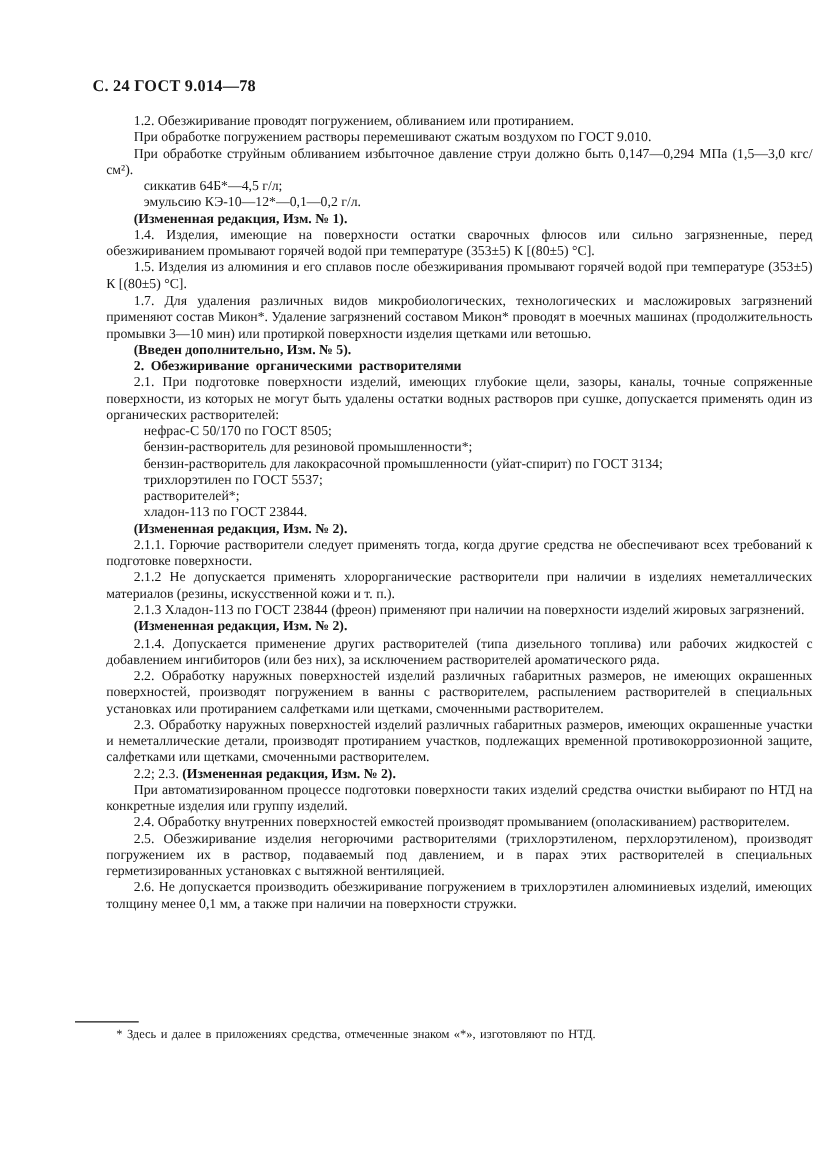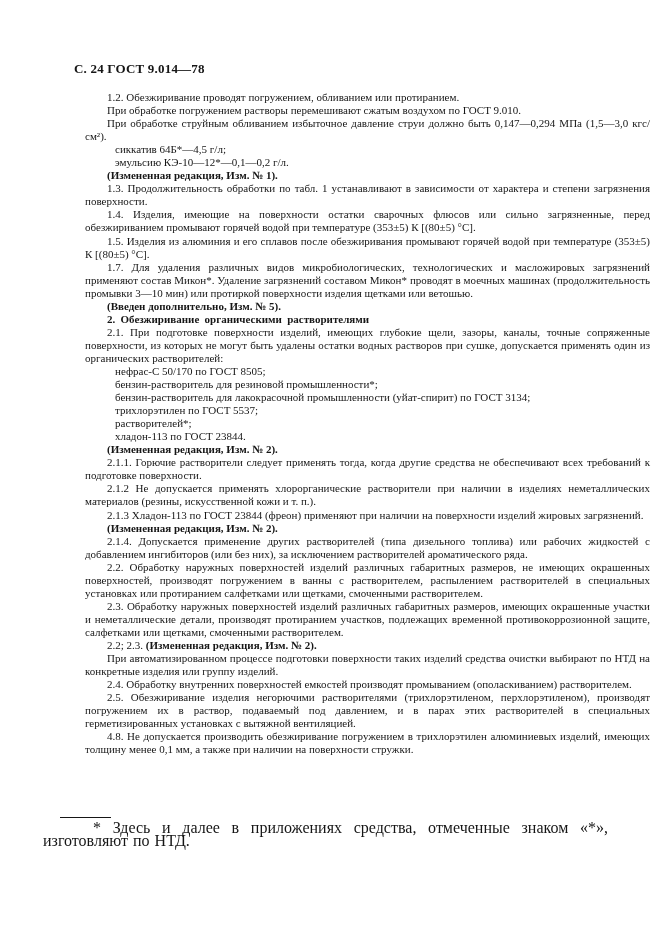--- a/index.html
+++ b/index.html
@@ -51,21 +51,21 @@
     text-align: left;
   }
   .para .bold {
     font-weight: bold;
   }
   .footnote {
     position: absolute;
     left: 43px;
     top: 817px;
     width: 565px;
-    font-size: 16px;
+    font-size: 10px;
     line-height: 13px;
   }
   .footnote-rule {
     margin-left: 17px;
     width: 51px;
     height: 0;
     border-top: 1px solid #161616;
   }
   .footnote-text {
     margin: 0;
@@ -81,21 +81,20 @@
 <div class="page">
   <div class="page-header">С. 24 ГОСТ 9.014—78</div>
 
   <div class="doc-body">
       <p class="para normal"><span>1.2. Обезжиривание проводят погружением, обливанием или протиранием.</span></p>
       <p class="para normal"><span>При обработке погружением растворы перемешивают сжатым воздухом по ГОСТ 9.010.</span></p>
       <p class="para normal"><span>При обработке струйным обливанием избыточное давление струи должно быть 0,147—0,294 МПа (1,5—3,0 кгс/см²).</span></p>
       <p class="para list"><span>сиккатив 64Б*—4,5 г/л;</span></p>
       <p class="para list"><span>эмульсию КЭ-10—12*—0,1—0,2 г/л.</span></p>
       <p class="para normal"><span class="bold">(Измененная редакция, Изм. № 1).</span></p>
-      <p class="para normal"><span>1.3. Продолжительность обработки по табл. 1 устанавливают в зависимости от характера и степени загрязнения поверхности.</span></p>
       <p class="para normal"><span>1.4. Изделия, имеющие на поверхности остатки сварочных флюсов или сильно загрязненные, перед обезжириванием промывают горячей водой при температуре (353±5) К [(80±5) °С].</span></p>
       <p class="para normal"><span>1.5. Изделия из алюминия и его сплавов после обезжиривания промывают горячей водой при температуре (353±5) К [(80±5) °С].</span></p>
       <p class="para normal"><span>1.7. Для удаления различных видов микробиологических, технологических и масложировых загрязнений применяют состав Микон*. Удаление загрязнений составом Микон* проводят в моечных машинах (продолжительность промывки 3—10 мин) или протиркой поверхности изделия щетками или ветошью.</span></p>
       <p class="para normal"><span class="bold">(Введен дополнительно, Изм. № 5).</span></p>
       <p class="para heading"><span class="bold">2. Обезжиривание органическими растворителями</span></p>
       <p class="para normal"><span>2.1. При подготовке поверхности изделий, имеющих глубокие щели, зазоры, каналы, точные сопряженные поверхности, из которых не могут быть удалены остатки водных растворов при сушке, допускается применять один из органических растворителей:</span></p>
       <p class="para list"><span>нефрас-С 50/170 по ГОСТ 8505;</span></p>
       <p class="para list"><span>бензин-растворитель для резиновой промышленности*;</span></p>
       <p class="para list"><span>бензин-растворитель для лакокрасочной промышленности (уйат-спирит) по ГОСТ 3134;</span></p>
       <p class="para list"><span>трихлорэтилен по ГОСТ 5537;</span></p>
@@ -106,20 +105,20 @@
       <p class="para normal"><span>2.1.2 Не допускается применять хлорорганические растворители при наличии в изделиях неметаллических материалов (резины, искусственной кожи и т. п.).</span></p>
       <p class="para normal"><span>2.1.3 Хладон-113 по ГОСТ 23844 (фреон) применяют при наличии на поверхности изделий жировых загрязнений.</span></p>
       <p class="para normal"><span class="bold">(Измененная редакция, Изм. № 2).</span></p>
       <p class="para normal"><span>2.1.4. Допускается применение других растворителей (типа дизельного топлива) или рабочих жидкостей с добавлением ингибиторов (или без них), за исключением растворителей ароматического ряда.</span></p>
       <p class="para normal"><span>2.2. Обработку наружных поверхностей изделий различных габаритных размеров, не имеющих окрашенных поверхностей, производят погружением в ванны с растворителем, распылением растворителей в специальных установках или протиранием салфетками или щетками, смоченными растворителем.</span></p>
       <p class="para normal"><span>2.3. Обработку наружных поверхностей изделий различных габаритных размеров, имеющих окрашенные участки и неметаллические детали, производят протиранием участков, подлежащих временной противокоррозионной защите, салфетками или щетками, смоченными растворителем.</span></p>
       <p class="para normal"><span>2.2; 2.3. </span><span class="bold">(Измененная редакция, Изм. № 2).</span></p>
       <p class="para normal"><span>При автоматизированном процессе подготовки поверхности таких изделий средства очистки выбирают по НТД на конкретные изделия или группу изделий.</span></p>
       <p class="para normal"><span>2.4. Обработку внутренних поверхностей емкостей производят промыванием (ополаскиванием) растворителем.</span></p>
       <p class="para normal"><span>2.5. Обезжиривание изделия негорючими растворителями (трихлорэтиленом, перхлорэтиленом), производят погружением их в раствор, подаваемый под давлением, и в парах этих растворителей в специальных герметизированных установках с вытяжной вентиляцией.</span></p>
-      <p class="para normal"><span>4.8. Не допускается производить обезжиривание погружением в трихлорэтилен алюминиевых изделий, имеющих толщину менее 0,1 мм, а также при наличии на поверхности стружки.</span></p>
+      <p class="para normal"><span>2.6. Не допускается производить обезжиривание погружением в трихлорэтилен алюминиевых изделий, имеющих толщину менее 0,1 мм, а также при наличии на поверхности стружки.</span></p>
     </div>
 
   <div class="footnote">
     <div class="footnote-rule"></div>
     <p class="footnote-text">* Здесь и далее в приложениях средства, отмеченные знаком «*», изготовляют по НТД.</p>
   </div>
 </div>
 
 </body></html>

